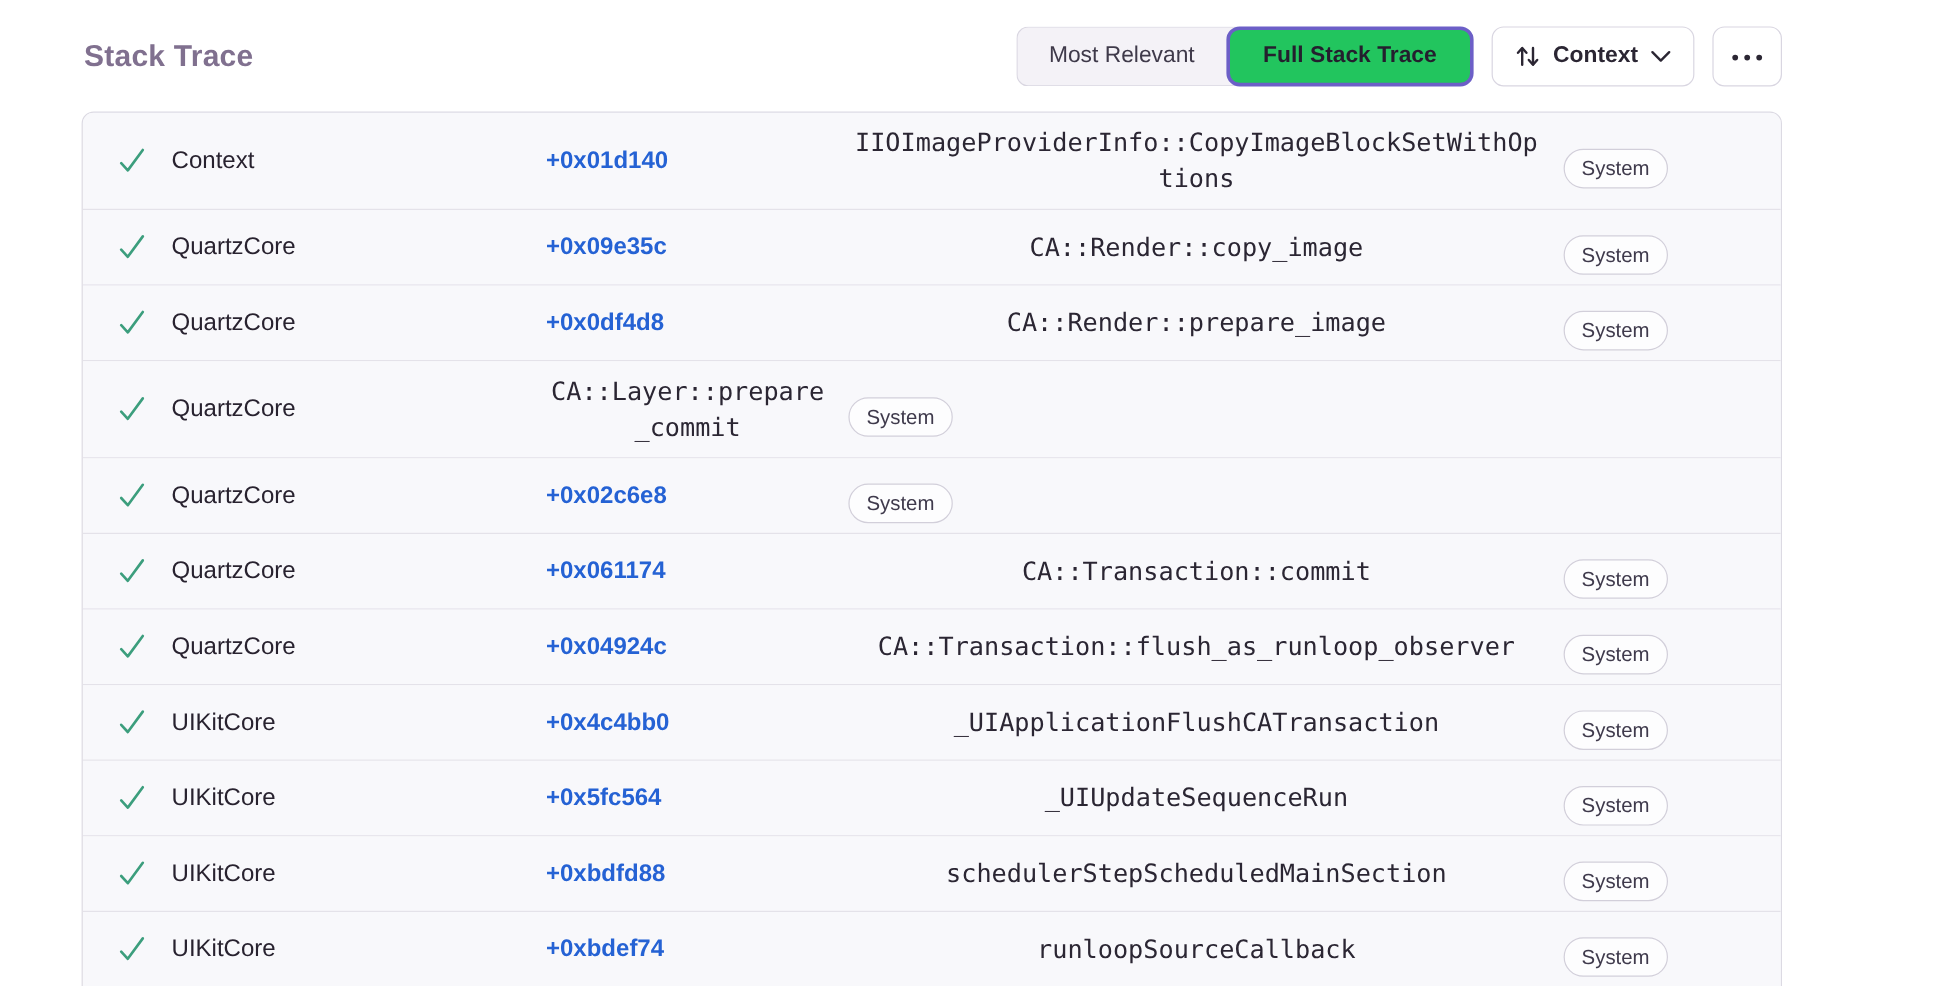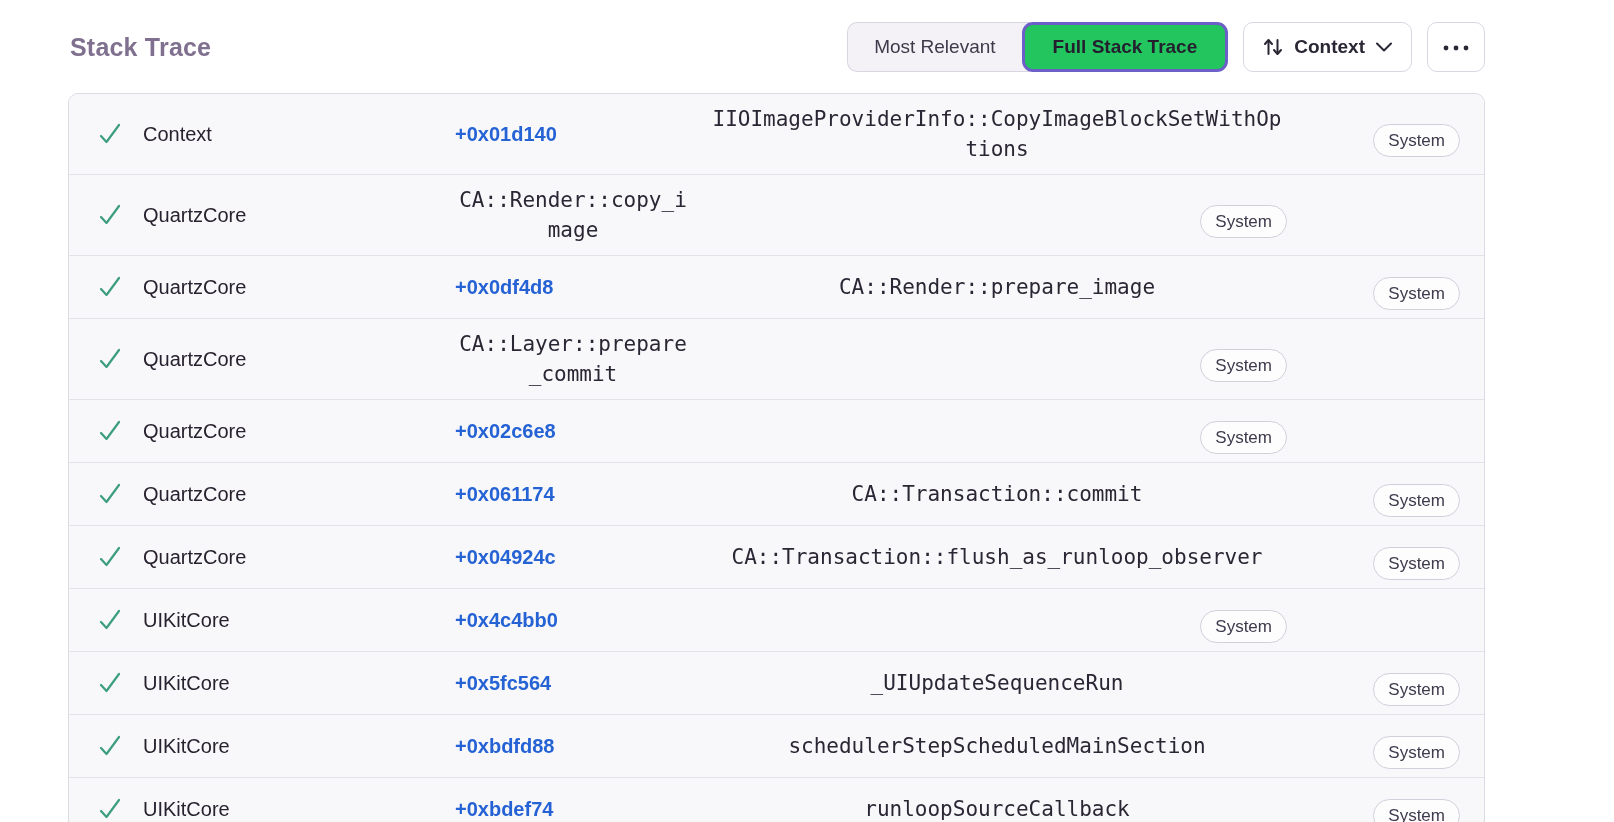--- a/index.html
+++ b/index.html
@@ -46,21 +46,21 @@
   .frame-row{display:grid;
     grid-template-columns:34px 296px 236px 580px 1fr;
     column-gap:16px;align-items:center;padding:0 24px;
     min-height:63px;border-bottom:1px solid var(--divider);cursor:pointer;
     background:var(--panel-bg);}
   .frame-row .check{display:flex;align-items:center;justify-content:center;}
   .frame-row .module{font-size:20px;color:#28222f;}
   .frame-row .address{font-size:20px;color:var(--link);font-weight:bold;}
   .frame-row .function{font-family:"DejaVu Sans Mono",monospace;font-size:21px;
     line-height:30px;color:#2b2633;word-break:break-all;padding:10px 0;text-align:center;}
-  .frame-row .badge-cell{display:flex;justify-content:flex-end;margin-top:12px;}
+  .frame-row .badge-cell{display:flex;margin-top:12px;}
   .badge{display:inline-block;font-size:17px;color:#3f3a4c;background:#fdfdfe;
     border:1px solid #d2cfda;border-radius:18px;padding:4px 14px;line-height:23px;}
   .partial-row{height:46px;background:#fcfcfe;}
 </style>
 </head>
 <body>
 
 <div class="page">
 
   <div class="header">
@@ -117,20 +117,21 @@
     </span>
   </div>
 
   <div class="frame-row">
     <span class="check">
       <svg width="26" height="26" viewBox="0 0 26 26" fill="none" stroke="#3c9e7d" stroke-width="2.2" stroke-linecap="round" stroke-linejoin="round">
         <path d="M4 15 L9.5 21 L22 4"></path>
       </svg>
     </span>
     <span class="module">QuartzCore</span>
+    <a class="address">+0x09e35c</a>
     <span class="function">CA::Render::copy_image</span>
     <span class="badge-cell">
       <span class="badge">System</span>
     </span>
   </div>
 
   <div class="frame-row">
     <span class="check">
       <svg width="26" height="26" viewBox="0 0 26 26" fill="none" stroke="#3c9e7d" stroke-width="2.2" stroke-linecap="round" stroke-linejoin="round">
         <path d="M4 15 L9.5 21 L22 4"></path>
@@ -199,20 +200,21 @@
   </div>
 
   <div class="frame-row">
     <span class="check">
       <svg width="26" height="26" viewBox="0 0 26 26" fill="none" stroke="#3c9e7d" stroke-width="2.2" stroke-linecap="round" stroke-linejoin="round">
         <path d="M4 15 L9.5 21 L22 4"></path>
       </svg>
     </span>
     <span class="module">UIKitCore</span>
     <a class="address">+0x4c4bb0</a>
+    <span class="function">_UIApplicationFlushCATransaction</span>
     <span class="badge-cell">
       <span class="badge">System</span>
     </span>
   </div>
 
   <div class="frame-row">
     <span class="check">
       <svg width="26" height="26" viewBox="0 0 26 26" fill="none" stroke="#3c9e7d" stroke-width="2.2" stroke-linecap="round" stroke-linejoin="round">
         <path d="M4 15 L9.5 21 L22 4"></path>
       </svg>

